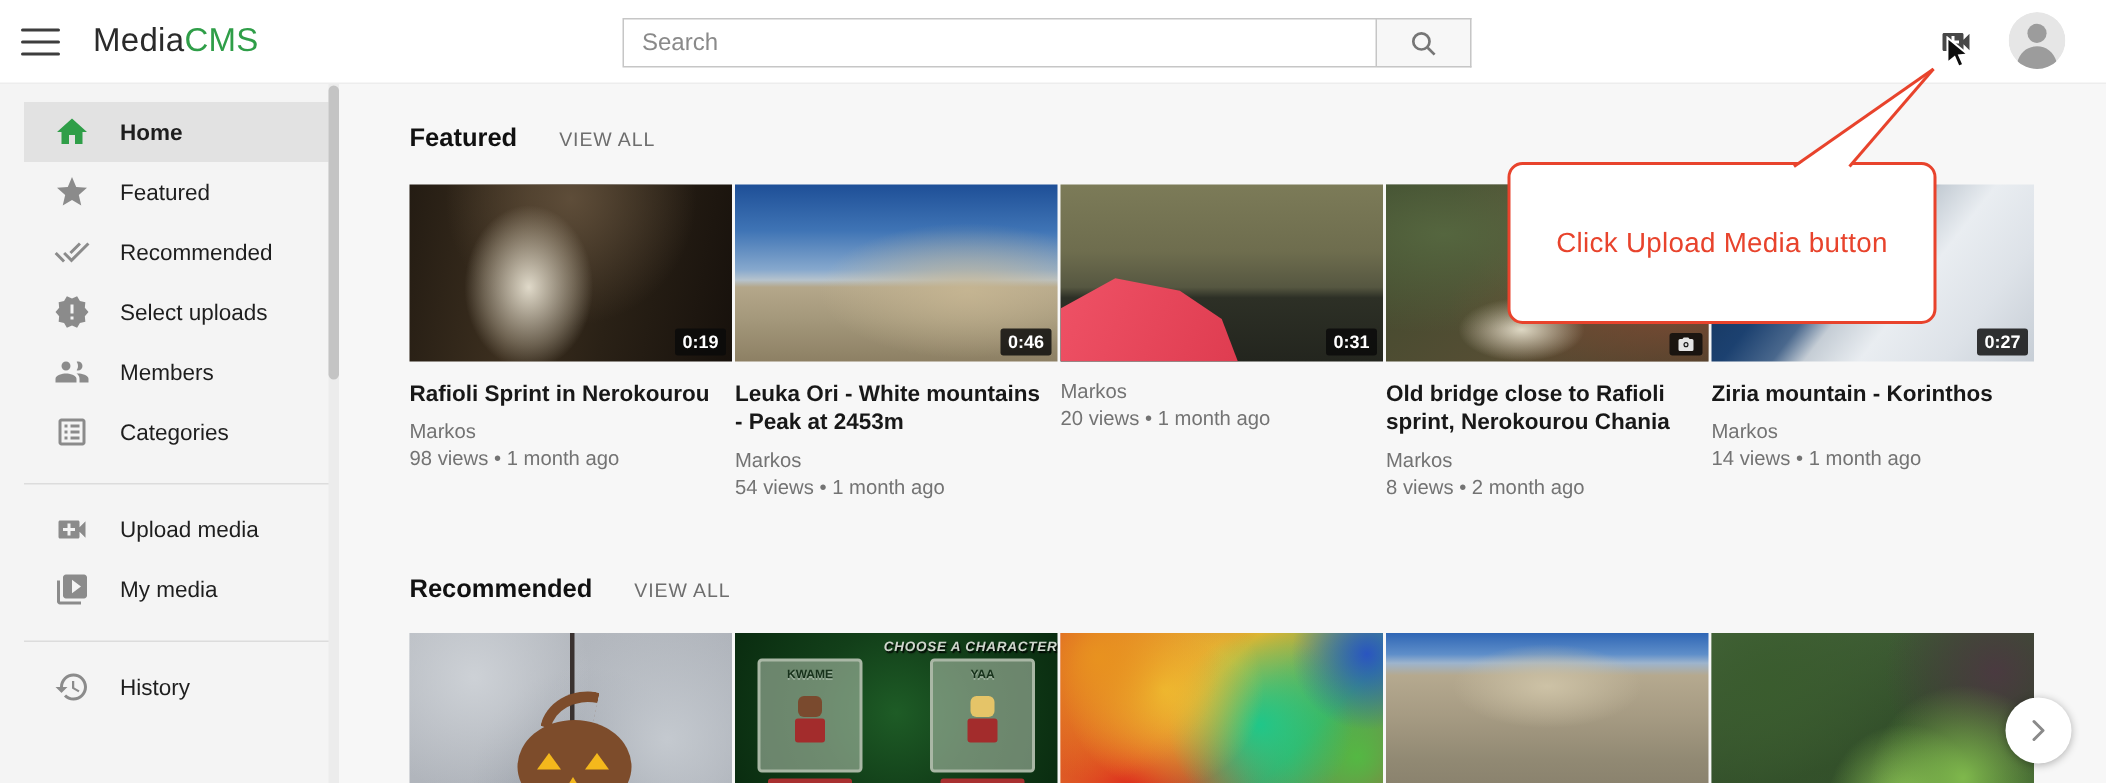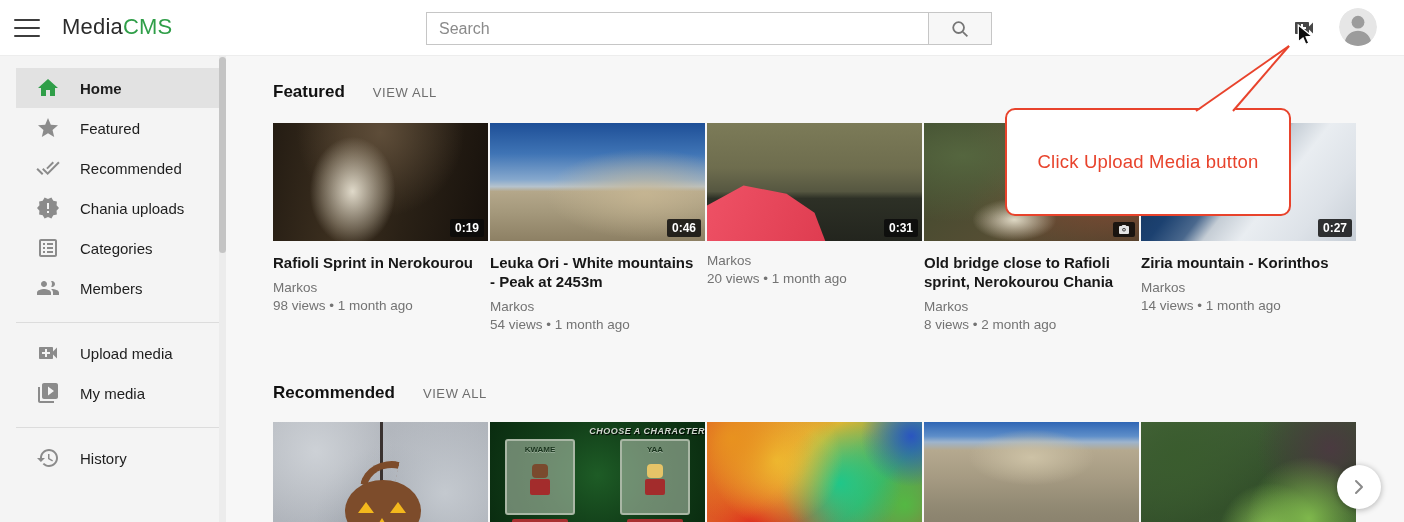--- a/index.html
+++ b/index.html
@@ -8,21 +8,21 @@
 
   
   .header { position:absolute; top:0; left:0; width:1404px; height:56px; background:#fff;
             border-bottom:1px solid #ededed; z-index:30; }
   .hamburger { position:absolute; left:14px; top:17px; width:26px; height:22px; cursor:pointer;
                display:flex; flex-direction:column; justify-content:space-between; padding:2px 0; }
   .hamburger span { display:block; height:2.4px; background:#3d3d3d; border-radius:1px; }
   .logo { position:absolute; left:62px; top:14px; font-size:22px; font-weight:500; letter-spacing:.2px; cursor:pointer; }
   .logo .m { color:#2b2b2b; }
   .logo .c { color:#2f9e48; }
-  .searchwrap { position:absolute; left:426px; top:12px; display:flex; }
+  .searchwrap { position:absolute; left:415px; top:12px; display:flex; }
   .searchwrap input { width:503px; height:33px; border:1px solid #c6c6c6; background:#fff;
                       font-size:16px; color:#555; padding:0 12px; outline:none; font-family:inherit; }
   .searchwrap input::placeholder { color:#8a8a8a; }
   .searchbtn { width:63px; height:33px; border:1px solid #c6c6c6; border-left:none; background:#f7f7f7;
                display:flex; align-items:center; justify-content:center; cursor:pointer; }
   .hdr-upload { position:absolute; left:1291px; top:16px; width:26px; height:24px; color:#474747; cursor:pointer; }
   .avatar { position:absolute; left:1339px; top:8px; width:38px; height:38px; border-radius:50%; overflow:hidden; cursor:pointer; }
 
   
   .sidebar { position:absolute; top:56px; left:0; width:226px; height:466px; background:#f4f4f4; z-index:10; }
@@ -199,40 +199,40 @@
       </span>
       <span class="side-label">Recommended</span>
     </div>
 
     <div class="side-item">
       <span class="side-icon">
         <svg width="24" height="24" viewBox="0 0 24 24" fill="currentColor">
             <path d="M23 12l-2.44-2.79.34-3.69-3.61-.82-1.89-3.2L12 2.96 8.6 1.5 6.71 4.69 3.1 5.5l.34 3.7L1 12l2.44 2.79-.34 3.7 3.61.82L8.6 22.5l3.4-1.47 3.4 1.46 1.89-3.19 3.61-.82-.34-3.69L23 12zm-10 5h-2v-2h2v2zm0-4h-2V7h2v6z"></path>
           </svg>
       </span>
-      <span class="side-label">Chania uploads</span>
-    </div>
-
+      <span class="side-label">Select uploads</span>
+    </div>
+
+
+    <div class="side-item">
+      <span class="side-icon">
+        <svg width="24" height="24" viewBox="0 0 24 24" fill="currentColor">
+            <path d="M16 11c1.66 0 2.99-1.34 2.99-3S17.66 5 16 5c-.32 0-.63.05-.91.14.57.81.9 1.79.9 2.86s-.34 2.04-.9 2.86c.28.09.59.14.91.14zm-8 0c1.66 0 2.99-1.34 2.99-3S9.66 5 8 5C6.34 5 5 6.34 5 8s1.34 3 3 3zm0 2c-2.33 0-7 1.17-7 3.5V19h14v-2.5c0-2.33-4.67-3.5-7-3.5zm8 0c-.29 0-.62.02-.97.05 1.16.84 1.97 1.97 1.97 3.45V19h6v-2.5c0-2.33-4.67-3.5-7-3.5z"></path>
+          </svg>
+      </span>
+      <span class="side-label">Members</span>
+    </div>
 
     <div class="side-item">
       <span class="side-icon">
         <svg width="24" height="24" viewBox="0 0 24 24" fill="currentColor">
             <path d="M19 3H5c-1.1 0-2 .9-2 2v14c0 1.1.9 2 2 2h14c1.1 0 2-.9 2-2V5c0-1.1-.9-2-2-2zm0 16H5V5h14v14zM7 7h2v2H7zm0 4h2v2H7zm0 4h2v2H7zm4-8h6v2h-6zm0 4h6v2h-6zm0 4h6v2h-6z"></path>
           </svg>
       </span>
       <span class="side-label">Categories</span>
-    </div>
-
-    <div class="side-item">
-      <span class="side-icon">
-        <svg width="24" height="24" viewBox="0 0 24 24" fill="currentColor">
-            <path d="M16 11c1.66 0 2.99-1.34 2.99-3S17.66 5 16 5c-.32 0-.63.05-.91.14.57.81.9 1.79.9 2.86s-.34 2.04-.9 2.86c.28.09.59.14.91.14zm-8 0c1.66 0 2.99-1.34 2.99-3S9.66 5 8 5C6.34 5 5 6.34 5 8s1.34 3 3 3zm0 2c-2.33 0-7 1.17-7 3.5V19h14v-2.5c0-2.33-4.67-3.5-7-3.5zm8 0c-.29 0-.62.02-.97.05 1.16.84 1.97 1.97 1.97 3.45V19h6v-2.5c0-2.33-4.67-3.5-7-3.5z"></path>
-          </svg>
-      </span>
-      <span class="side-label">Members</span>
     </div>
 
     <div class="side-divider"></div>
 
     <div class="side-item">
       <span class="side-icon">
         <svg width="24" height="24" viewBox="0 0 24 24" fill="currentColor">
             <path d="M17 10.5V7c0-.55-.45-1-1-1H4c-.55 0-1 .45-1 1v10c0 .55.45 1 1 1h12c.55 0 1-.45 1-1v-3.5l4 4v-11l-4 4zM14 13h-3v3H9v-3H6v-2h3V8h2v3h3v2z"></path>
           </svg>
       </span>

